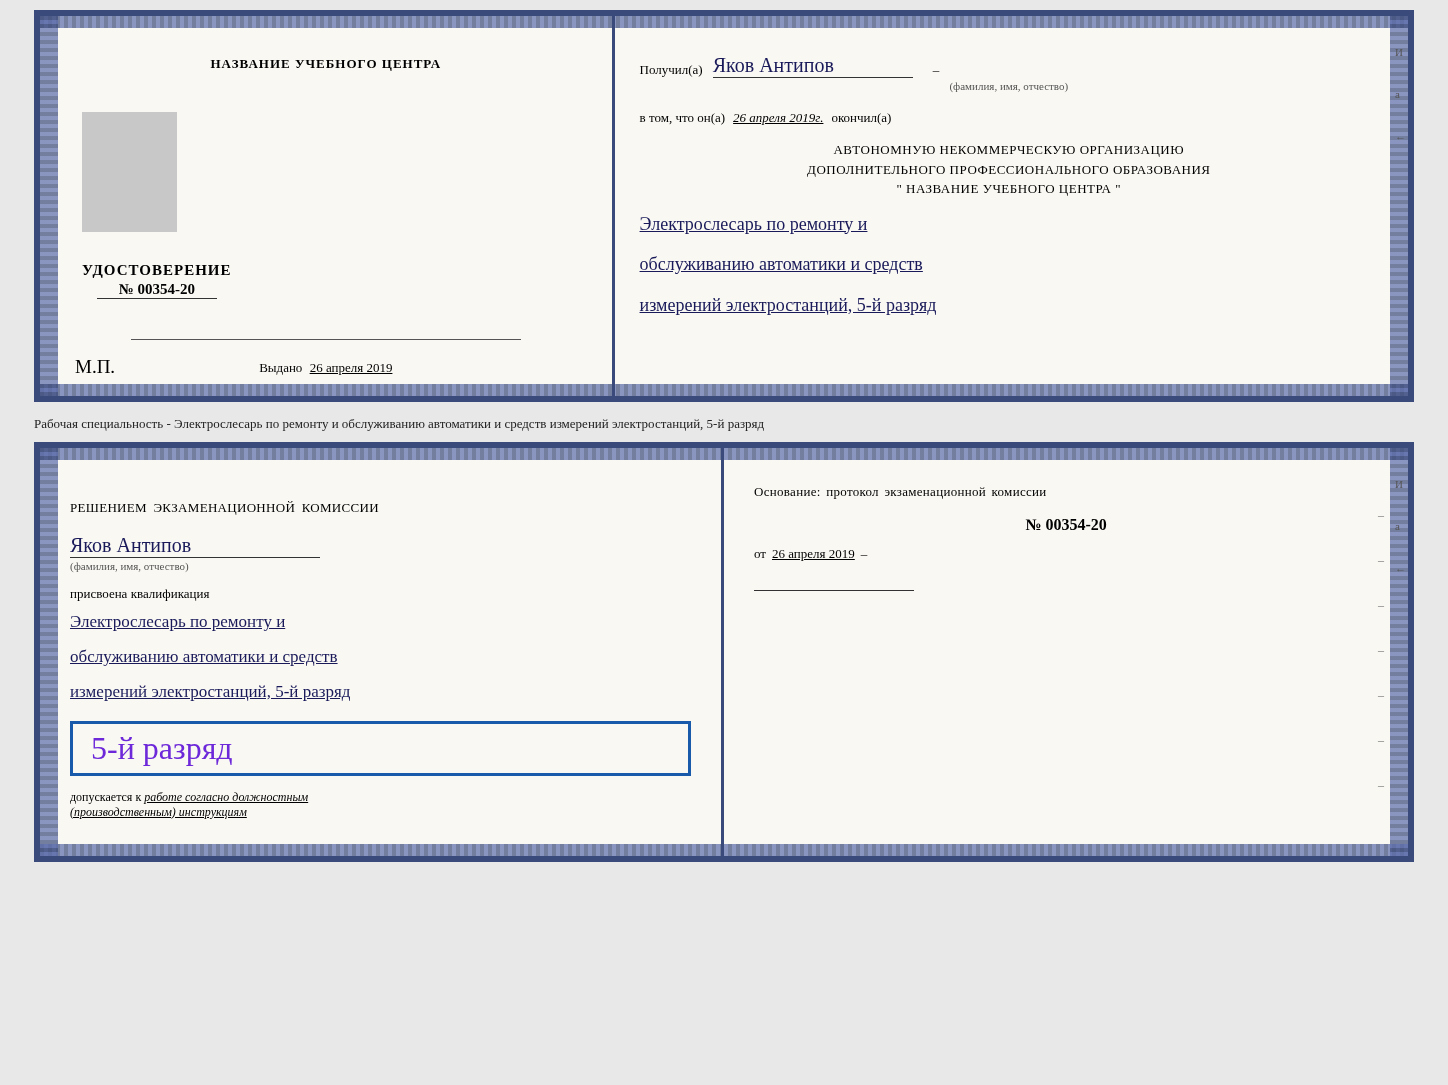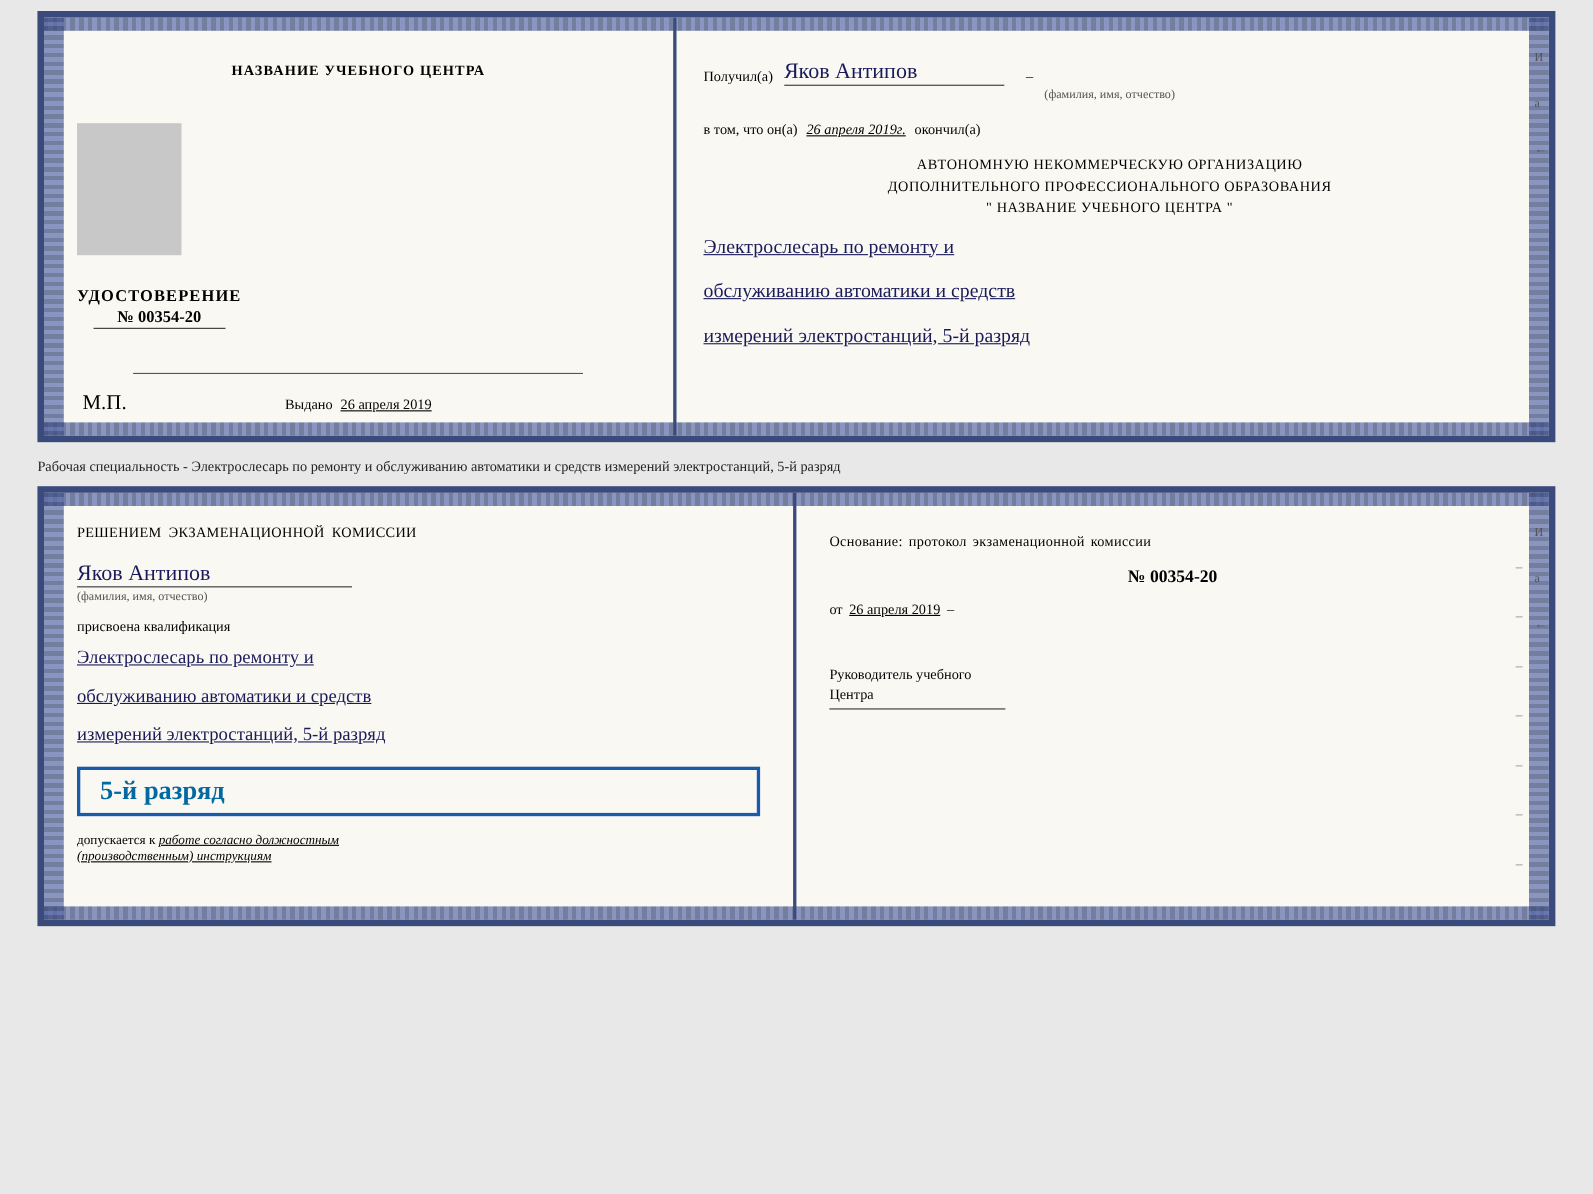--- a/index.html
+++ b/index.html
@@ -31,21 +31,21 @@
       position: relative;
     }
 
     .cert-left {
       width: 42%;
       border-right: 3px solid #3a4a7a;
       display: flex;
       flex-direction: column;
       align-items: center;
       justify-content: center;
-      padding: 20px 30px;
+      padding: 20px 42px;
       position: relative;
     }
 
     .cert-right {
       width: 58%;
       padding: 20px 30px 20px 25px;
       display: flex;
       flex-direction: column;
       gap: 10px;
       position: relative;
@@ -209,21 +209,21 @@
       display: flex;
       border: 6px solid #3a4a7a;
       background: #f9f8f3;
       width: 100%;
       min-height: 400px;
       position: relative;
     }
     .cert-bottom-left {
       width: 50%;
       border-right: 3px solid #3a4a7a;
-      padding: 12px 30px;
+      padding: 36px 30px;
       display: flex;
       flex-direction: column;
       gap: 6px;
       position: relative;
     }
     .cert-bottom-right {
       width: 50%;
       padding: 20px 30px;
       display: flex;
       flex-direction: column;
@@ -260,23 +260,23 @@
       margin-top: 8px;
     }
 
     .rank-badge {
       display: inline-block;
       border: 3px solid #1a5aaa;
       padding: 6px 18px;
       margin-top: 8px;
     }
     .rank-badge-text {
-      font-size: 24px;
-      font-weight: bold;
-      color: #0369a1;
+      font-size: 32px;
+      font-weight: normal;
+      color: #6d28d9;
       font-family: 'Times New Roman', serif;
     }
 
     .допускается-line {
       font-size: 12px;
       margin-top: 8px;
     }
     .допускается-italic {
       font-style: italic;
       text-decoration: underline;
@@ -450,24 +450,20 @@
       <div class="protocol-number">№ 00354-20</div>
 
       <div class="date-line">
         <span class="date-label">от</span>
         <span style="text-decoration:underline; font-size:13px;">26 апреля 2019</span>
         <span style="font-size:13px;">–</span>
       </div>
 
 
       <div style="margin-top:16px;">
-        <div class="head-label">
-          <span style="white-space:pre-line;">Руководитель учебного
-Центра</span>
-        </div>
         <div class="signature-line"></div>
       </div>
 
       <div style="position:absolute; right:24px; top:60px; display:flex; flex-direction:column; gap:30px; font-size:12px; color:#777;">
         <span>–</span>
         <span>–</span>
         <span>–</span>
         <span>–</span>
         <span>–</span>
         <span>–</span>

